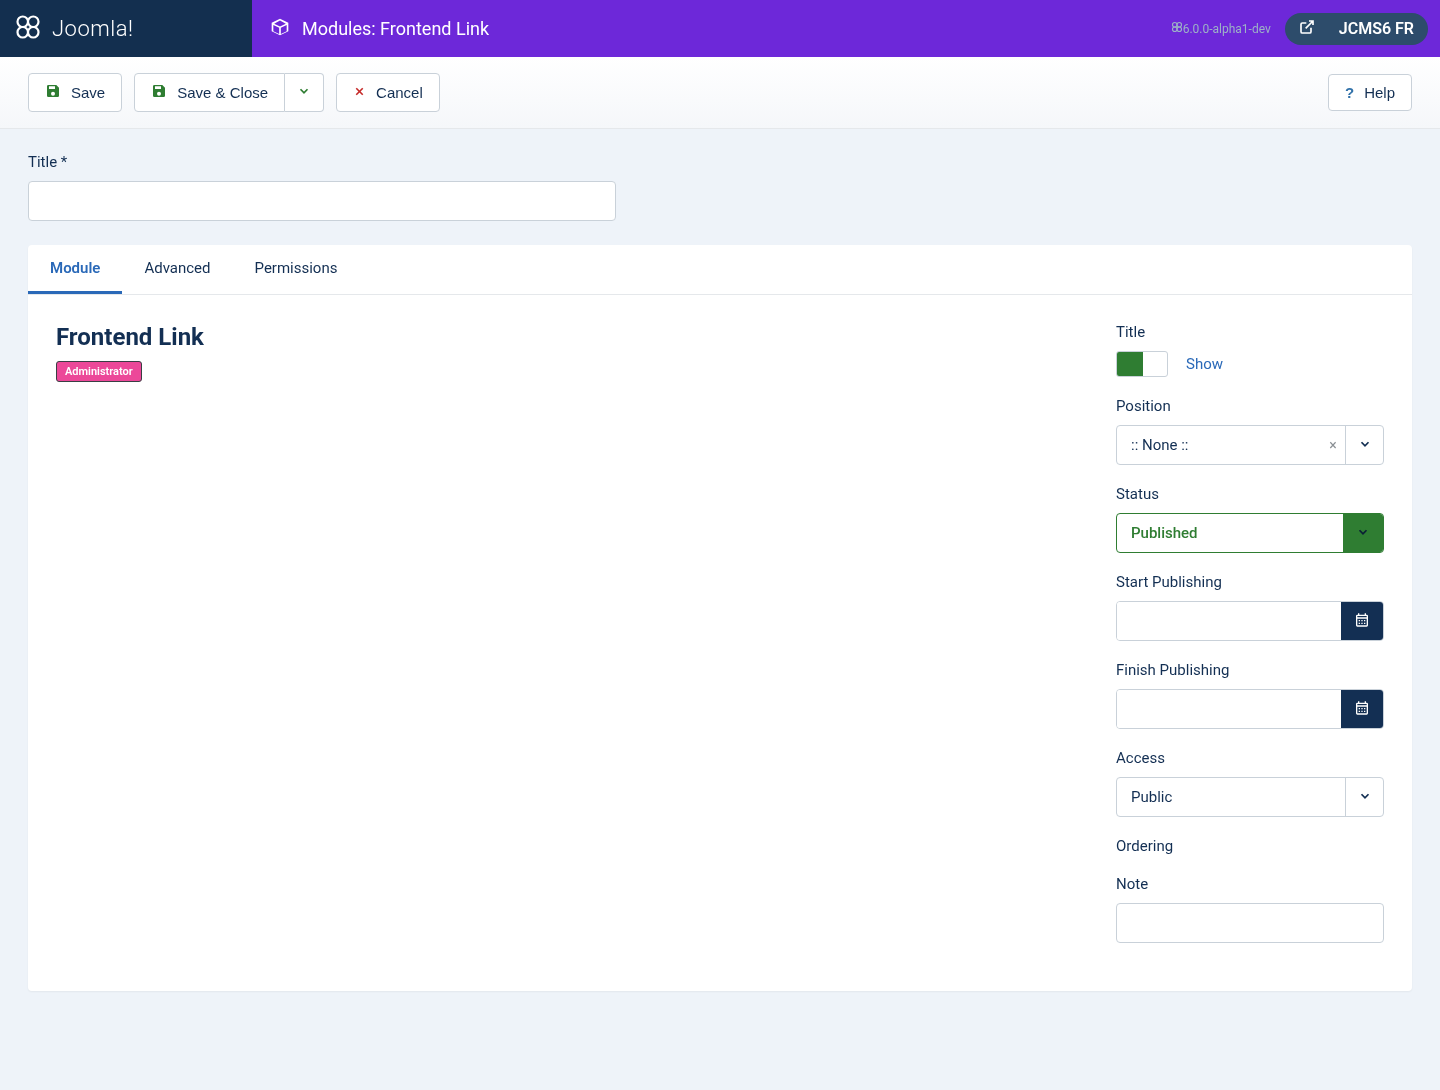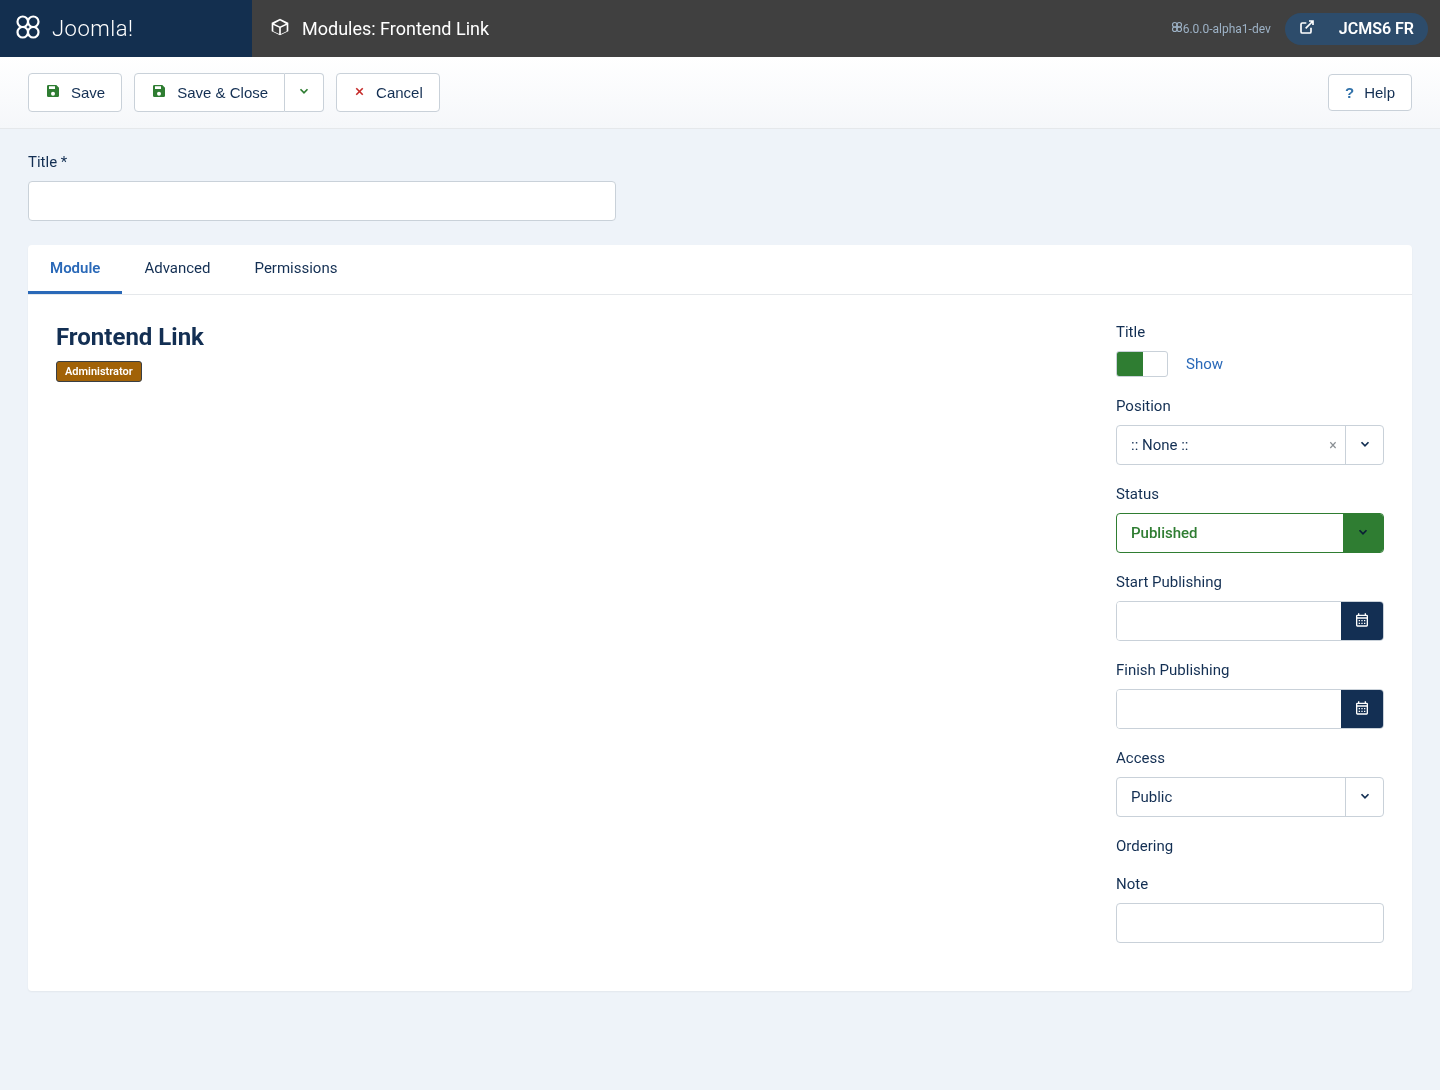--- a/index.html
+++ b/index.html
@@ -1,19 +1,19 @@
 <!DOCTYPE html>
 <html><head>
 <meta charset="utf-8">
 <style>
 * { margin: 0; padding: 0; box-sizing: border-box; }
 body { font-family: -apple-system, BlinkMacSystemFont, "Segoe UI", Roboto, sans-serif; background: #eef3f9; font-size: 14px; color: #132f53; }
 
 
-.top-header { display: flex; align-items: center; background: #404040; height: 57px; }
+.top-header { display: flex; align-items: center; background: #6d28d9; height: 57px; }
 .logo-section { display: flex; align-items: center; background: #132f4f; height: 57px; width: 252px; padding-left: 14px; gap: 10px; }
 .logo-icon { width: 28px; height: 28px; }
 .logo-text { font-size: 22px; font-weight: 300; color: #fff; letter-spacing: 0.5px; }
 .page-heading { display: flex; align-items: center; gap: 12px; color: #fff; padding-left: 18px; flex: 1; font-size: 18px; font-weight: 400; }
 .cube-icon { width: 20px; height: 20px; flex-shrink: 0; }
 .header-right { display: flex; align-items: center; gap: 14px; padding-right: 12px; }
 .version-text { color: #9db2c6; font-size: 12px; display: flex; align-items: center; }
 .site-link { display: flex; align-items: center; gap: 24px; background: #2d4c6b; color: #fff; border-radius: 20px; padding: 6px 14px; font-size: 16px; font-weight: 600; cursor: pointer; }
 .ext-icon { width: 16px; height: 16px; }
 
@@ -37,21 +37,21 @@
 
 .tabs-container { background: #fff; border-radius: 4px; margin-top: 24px; box-shadow: 0 1px 2px rgba(0,0,0,0.05); }
 .tabs { display: flex; border-bottom: 1px solid #e5e8eb; }
 .tab { padding: 14px 22px; font-size: 15px; color: #132f53; cursor: pointer; border-bottom: 3px solid transparent; }
 .tab.active { color: #2a69b8; border-bottom-color: #2a69b8; font-weight: 600; }
 .tab-content { display: flex; padding: 28px; gap: 40px; }
 .main-col { flex: 1; }
 .side-col { width: 268px; }
 
 .module-title { font-size: 24px; font-weight: 700; color: #132f53; margin-bottom: 10px; }
-.badge { display: inline-block; background: #a16207; color: #fff; font-size: 11px; padding: 3px 8px; border-radius: 3px; border: 1px solid #3a3f44; margin-bottom: 10px; font-weight: 600; }
+.badge { display: inline-block; background: #ec4899; color: #fff; font-size: 11px; padding: 3px 8px; border-radius: 3px; border: 1px solid #3a3f44; margin-bottom: 10px; font-weight: 600; }
 .module-desc { font-size: 15px; color: #132f53; line-height: 1.5; }
 
 
 .field { margin-bottom: 20px; }
 .field-label { color: #132f53; font-size: 15px; margin-bottom: 10px; display: block; }
 .toggle-row { display: flex; align-items: center; gap: 18px; }
 .toggle { width: 52px; height: 26px; background: #fff; border: 1px solid #c9d1d9; border-radius: 3px; position: relative; cursor: pointer; }
 .toggle-on { position: absolute; left: 0; top: 0; width: 26px; height: 24px; background: #2f7d32; border-radius: 2px 0 0 2px; }
 .toggle-text { color: #2a69b8; font-size: 15px; }
 .select-wrap { position: relative; }

